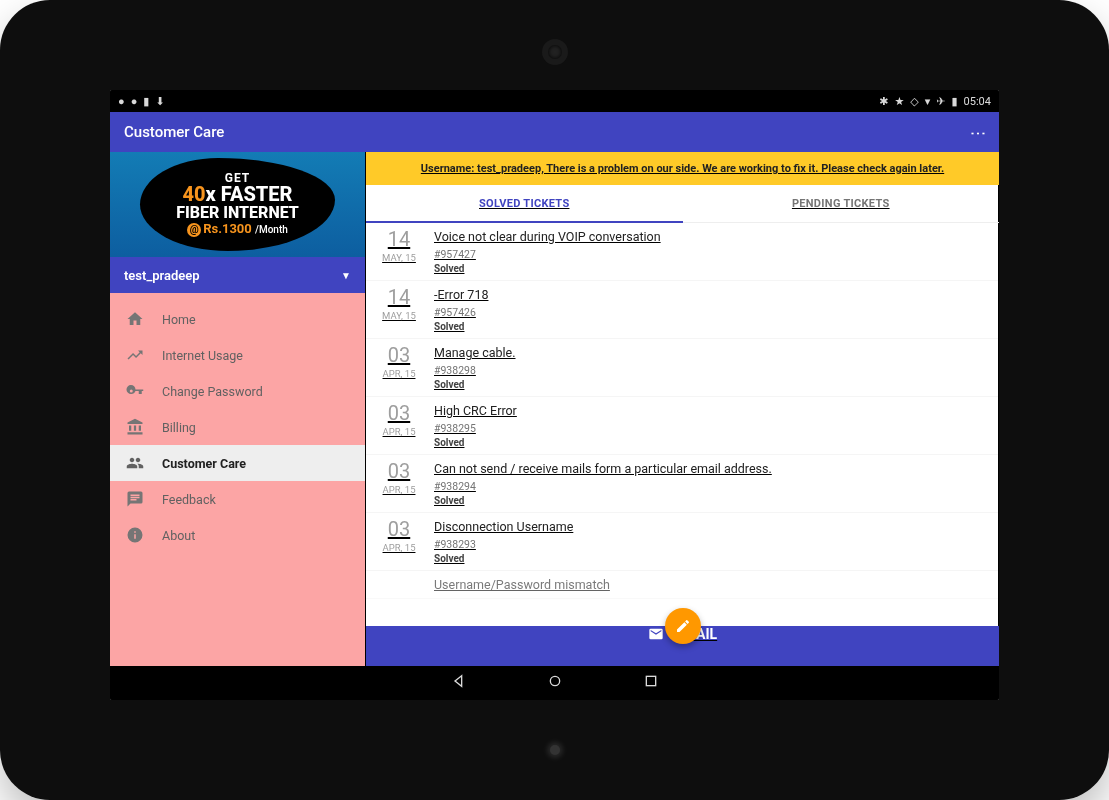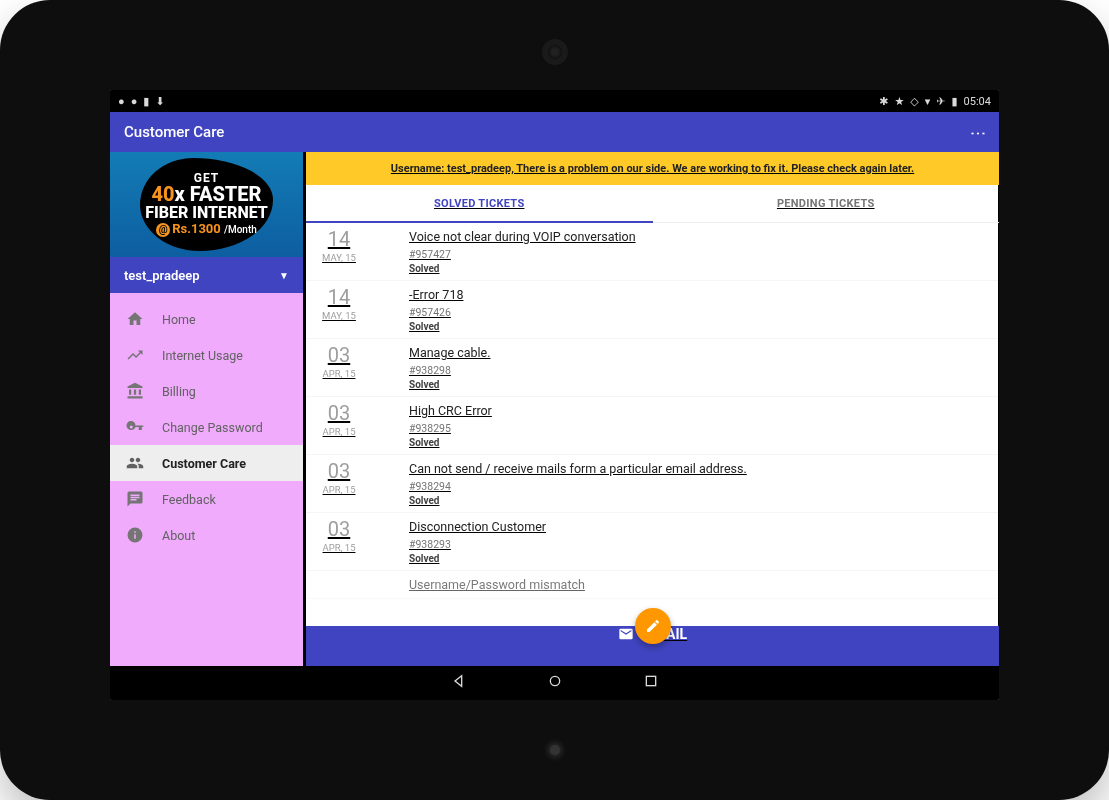--- a/index.html
+++ b/index.html
@@ -35,21 +35,21 @@
 
   
   .appbar {
     height:40px; background:#4044c0; color:#fff; display:flex; align-items:center;
     padding:0 14px; justify-content:space-between; font-size:15px; font-weight:500;
   }
   .appbar .menu-dots { font-size:16px; letter-spacing:-2px; transform:rotate(90deg); cursor:pointer; }
 
   
   .app-body { flex:1; display:flex; min-height:0; }
-  .sidebar { width:196px; background:#f0abfc; display:flex; flex-direction:column; border-right:3px solid #000000; }
+  .sidebar { width:256px; background:#fca5a5; display:flex; flex-direction:column; border-right:1px solid #000000; }
   .main { flex:1; display:flex; flex-direction:column; min-width:0; position:relative;text-decoration:underline; }
 
   
   .promo {
     height:105px; background: linear-gradient(180deg,#137cb5 0%,#0d5ea0 100%);
     color:#fff; display:flex; flex-direction:column; align-items:center; justify-content:center;
     position:relative; overflow:hidden;
   }
   .promo .blot { position:absolute; inset:6px 30px; background:#000; border-radius:40% 60% 55% 45% / 50% 45% 55% 50%; }
   .promo .content { position:relative; text-align:center; line-height:1.05; }
@@ -89,21 +89,21 @@
     color:#757575; letter-spacing:.3px; cursor:pointer; position:relative;
   }
   .tab.active { color:#4044c0; }
   .tab.active::after {
     content:""; position:absolute; left:0; right:0; bottom:-1px; height:2px; background:#4044c0;
   }
 
   
   .ticket-list { flex:1; overflow:hidden; }
   .ticket {
-    display:flex; padding:6px 16px 6px 8px; border-bottom:1px solid rgba(0,0,0,.04);gap:35px;
+    display:flex; padding:6px 16px 6px 8px; border-bottom:1px solid rgba(0,0,0,.04);
   }
   .t-date { width:50px; text-align:center; color:#9e9e9e; margin-right:10px; }
   .t-date .day { font-size:20px; font-weight:400; line-height:1; }
   .t-date .mon { font-size:9.5px; margin-top:3px; }
   .t-body { flex:1; min-width:0; }
   .t-title { font-size:12.5px; color:#212121; }
   .t-id { font-size:10.5px; color:#757575; margin-top:4px; }
   .t-status { font-size:10px; color:#424242; font-weight:700; margin-top:2px; }
   .ticket.partial { opacity:.6; }
 
@@ -194,29 +194,29 @@
             <span>Home</span>
           </div>
           <div class="navitem">
             <svg class="nicon" viewBox="0 0 24 24">
                 <path d="M16 6l2.29 2.29-4.88 4.88-4-4L2 16.59 3.41 18l6-6 4 4 6.3-6.29L22 12V6z"></path>
               </svg>
             <span>Internet Usage</span>
           </div>
           <div class="navitem">
             <svg class="nicon" viewBox="0 0 24 24">
+                <path d="M12.65 10A6 6 0 1 0 7 16a6 6 0 0 0 5.65-4H17v4h4v-4h2v-2zM7 14a2 2 0 1 1 2-2 2 2 0 0 1-2 2z"></path>
+              </svg>
+            <span>Change Password</span>
+          </div>
+          <div class="navitem">
+            <svg class="nicon" viewBox="0 0 24 24">
                 <path d="M4 10h3v7H4zm6.5 0h3v7h-3zM2 19h20v3H2zm15-9h3v7h-3zM12 1L2 6v2h20V6z"></path>
               </svg>
             <span>Billing</span>
-          </div>
-          <div class="navitem">
-            <svg class="nicon" viewBox="0 0 24 24">
-                <path d="M12.65 10A6 6 0 1 0 7 16a6 6 0 0 0 5.65-4H17v4h4v-4h2v-2zM7 14a2 2 0 1 1 2-2 2 2 0 0 1-2 2z"></path>
-              </svg>
-            <span>Change Password</span>
           </div>
           <div class="navitem active">
             <svg class="nicon" viewBox="0 0 24 24">
                 <path d="M16 11c1.66 0 3-1.34 3-3s-1.34-3-3-3-3 1.34-3 3 1.34 3 3 3zm-8 0c1.66 0 3-1.34 3-3S9.66 5 8 5 5 6.34 5 8s1.34 3 3 3zm0 2c-2.33 0-7 1.17-7 3.5V19h14v-2.5C15 14.17 10.33 13 8 13zm8 0c-.29 0-.62.02-.97.05 1.16.84 1.97 1.97 1.97 3.45V19h6v-2.5c0-2.33-4.67-3.5-7-3.5z"></path>
               </svg>
             <span>Customer Care</span>
           </div>
           <div class="navitem">
             <svg class="nicon" viewBox="0 0 24 24">
                 <path d="M20 2H4a2 2 0 0 0-2 2v18l4-4h14a2 2 0 0 0 2-2V4a2 2 0 0 0-2-2zM6 9h12v2H6zm8 5H6v-2h8zM6 8V6h12v2z"></path>
@@ -295,21 +295,21 @@
               <div class="t-id">#938294</div>
               <div class="t-status">Solved</div>
             </div>
           </div>
           <div class="ticket">
             <div class="t-date">
               <div class="day">03</div>
                 <div class="mon">APR, 15</div>
             </div>
             <div class="t-body">
-              <div class="t-title">Disconnection Customer</div>
+              <div class="t-title">Disconnection Username</div>
               <div class="t-id">#938293</div>
               <div class="t-status">Solved</div>
             </div>
           </div>
           <div class="ticket partial">
             <div class="t-date"></div>
             <div class="t-body">
               <div class="t-title">Username/Password mismatch</div>
             </div>
           </div>

